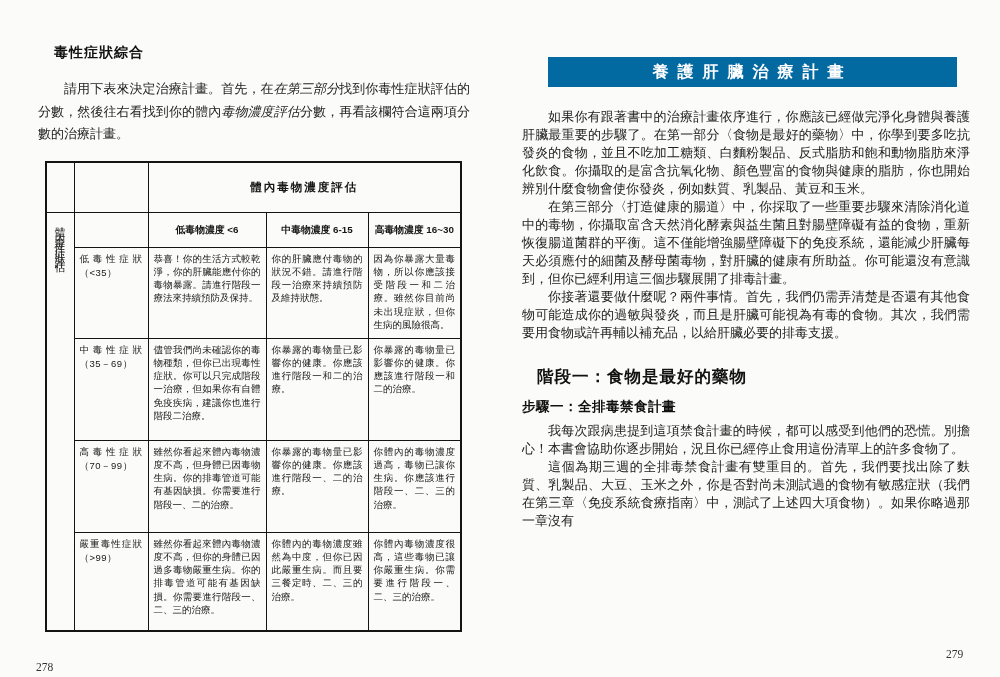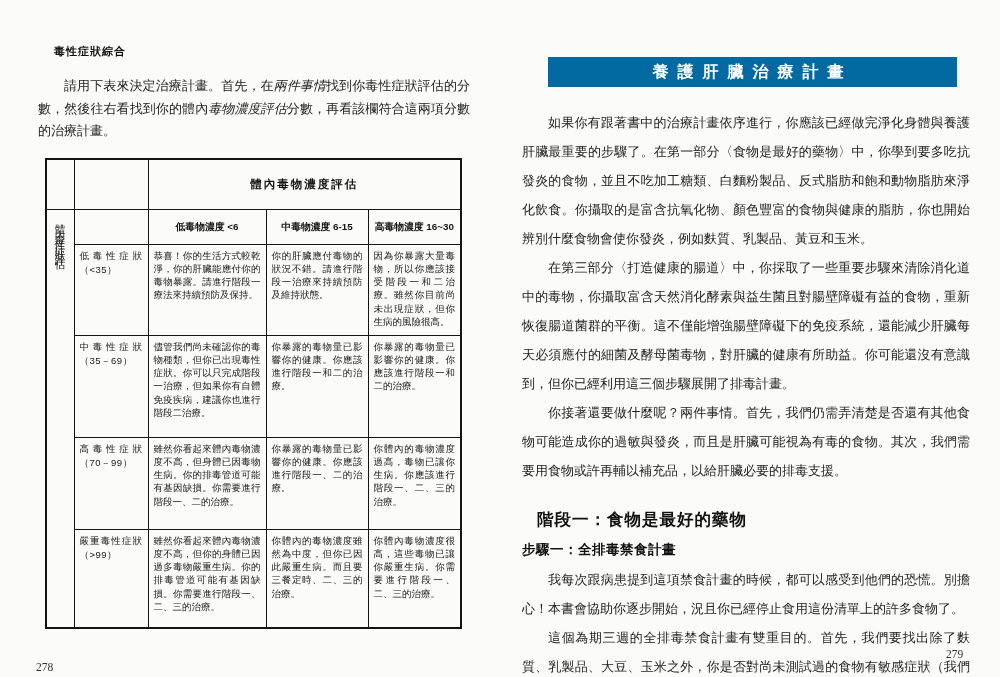--- a/index.html
+++ b/index.html
@@ -12,21 +12,21 @@
     overflow: hidden;
   }
   .page { position: absolute; top: 0; height: 677px; }
   #left-page  { left: 0;   width: 500px; padding: 44px 30px 0 38px; }
   #right-page { left: 500px; width: 500px; padding: 57px 30px 0 22px; }
 
   
   .doc-title {
     font-family: Liberation Sans, sans-serif;
     font-weight: bold;
-    font-size: 11px;
+    font-size: 14px;
     letter-spacing: 1px;
     margin: 0 0 16px 16px;
     color: #111;
   }
   .intro {
     font-size: 13px;
     line-height: 22.5px;
     text-align: justify;
     text-indent: 2em;
     color: #222;
@@ -104,21 +104,21 @@
     color: #ffffff;
     font-family: "Liberation Sans", "DejaVu Sans", sans-serif;
     font-weight: bold;
     font-size: 16px;
     letter-spacing: 9px;
     text-align: center;
     line-height: 30px;
   }
   .body-par {
     font-size: 13px;
-    line-height: 29px;
+    line-height: 18px;
     text-align: justify;
     text-indent: 2em;
     color: #222;
   }
   .sec-heading {
     font-family: "Liberation Sans", "DejaVu Sans", sans-serif;
     font-weight: bold;
     font-size: 16.5px;
     color: #111;
     margin: 24px 0 10px 0;
@@ -142,21 +142,21 @@
   #pagenum-left  { left: 36px;  top: 661px; }
   #pagenum-right { left: 946px; top: 648px; }
 </style>
 </head>
 <body>
 
 <div class="page" id="left-page">
 
   <h1 class="doc-title">毒性症狀綜合</h1>
 
-  <p class="intro"><span>請用下表來決定治療計畫。首先，在</span><span class="em">兩件事情</span><span>找到你毒性症狀評估的分數，然後往右看找到你的體內</span><span class="em">毒物濃度評估</span><span>分數，再看該欄符合這兩項分數的治療計畫。</span></p>
+  <p class="intro"><span>請用下表來決定治療計畫。首先，在</span><span class="em">在第三部分</span><span>找到你毒性症狀評估的分數，然後往右看找到你的體內</span><span class="em">毒物濃度評估</span><span>分數，再看該欄符合這兩項分數的治療計畫。</span></p>
 
   <table class="tox-table">
     <colgroup>
       <col class="w0">
         <col class="w1">
         <col class="w2">
         <col class="w3">
         <col class="w4">
     </colgroup>
     <tbody>

